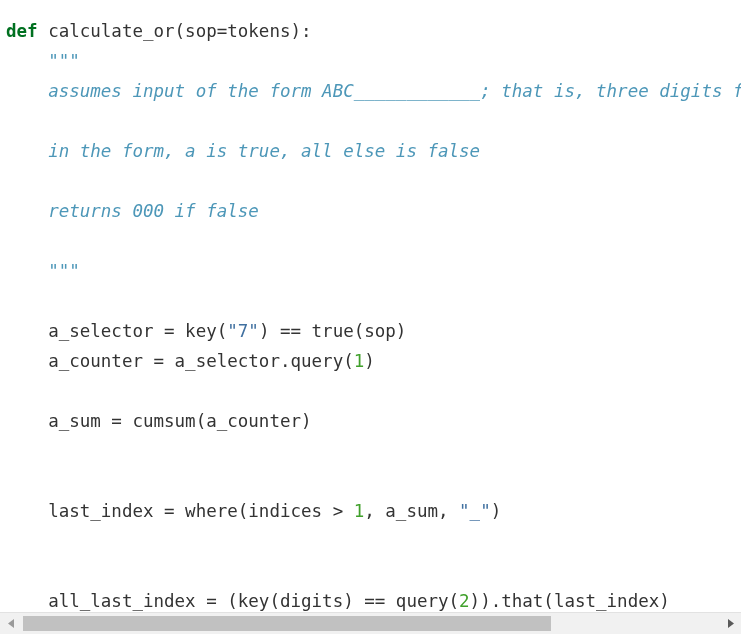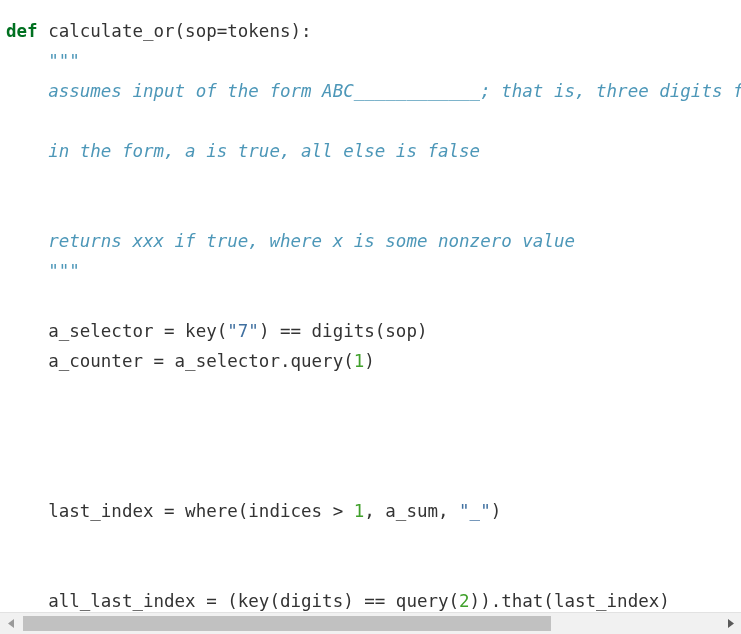--- a/index.html
+++ b/index.html
@@ -125,28 +125,28 @@
 <div id="code-viewer">
 
   <div id="code-surface">
     <div id="code-lines">
         <div class="code-line"><span class="tok-kw">def</span><span class="tok-name"> calculate_or(sop=tokens):</span></div>
         <div class="code-line"><span class="tok-name">    </span><span class="tok-doc">"""</span></div>
         <div class="code-line"><span class="tok-name">    </span><span class="tok-doc">assumes input of the form ABC____________; that is, three digits fol</span></div>
         <div class="code-line blank">&nbsp;</div>
         <div class="code-line"><span class="tok-name">    </span><span class="tok-doc">in the form, a is true, all else is false</span></div>
         <div class="code-line blank">&nbsp;</div>
+        <div class="code-line"><span class="tok-name">    </span><span class="tok-doc">returns 000 if false</span></div>
         <div class="code-line"><span class="tok-name">    </span></div>
-        <div class="code-line"><span class="tok-name">    </span><span class="tok-doc">returns xxx if true, where x is some nonzero value</span></div>
         <div class="code-line"><span class="tok-name">    </span><span class="tok-doc">"""</span></div>
         <div class="code-line blank">&nbsp;</div>
-        <div class="code-line"><span class="tok-name">    </span><span class="tok-name">a_selector = key(</span><span class="tok-str">"7"</span><span class="tok-name">) == digits(sop)</span></div>
+        <div class="code-line"><span class="tok-name">    </span><span class="tok-name">a_selector = key(</span><span class="tok-str">"7"</span><span class="tok-name">) == true(sop)</span></div>
         <div class="code-line"><span class="tok-name">    </span><span class="tok-name">a_counter = a_selector.query(</span><span class="tok-num">1</span><span class="tok-name">)</span></div>
         <div class="code-line blank">&nbsp;</div>
-        <div class="code-line"><span class="tok-name">    </span></div>
+        <div class="code-line"><span class="tok-name">    </span><span class="tok-name">a_sum = cumsum(a_counter)</span></div>
         <div class="code-line blank">&nbsp;</div>
         <div class="code-line blank">&nbsp;</div>
         <div class="code-line"><span class="tok-name">    </span><span class="tok-name">last_index = where(indices &gt; </span><span class="tok-num">1</span><span class="tok-name">, a_sum, </span><span class="tok-str">"_"</span><span class="tok-name">)</span></div>
         <div class="code-line blank">&nbsp;</div>
         <div class="code-line blank">&nbsp;</div>
         <div class="code-line"><span class="tok-name">    </span><span class="tok-name">all_last_index = (key(digits) == query(</span><span class="tok-num">2</span><span class="tok-name">)).that(last_index)</span></div>
       </div>
   </div>
 
   <div id="hscrollbar">

